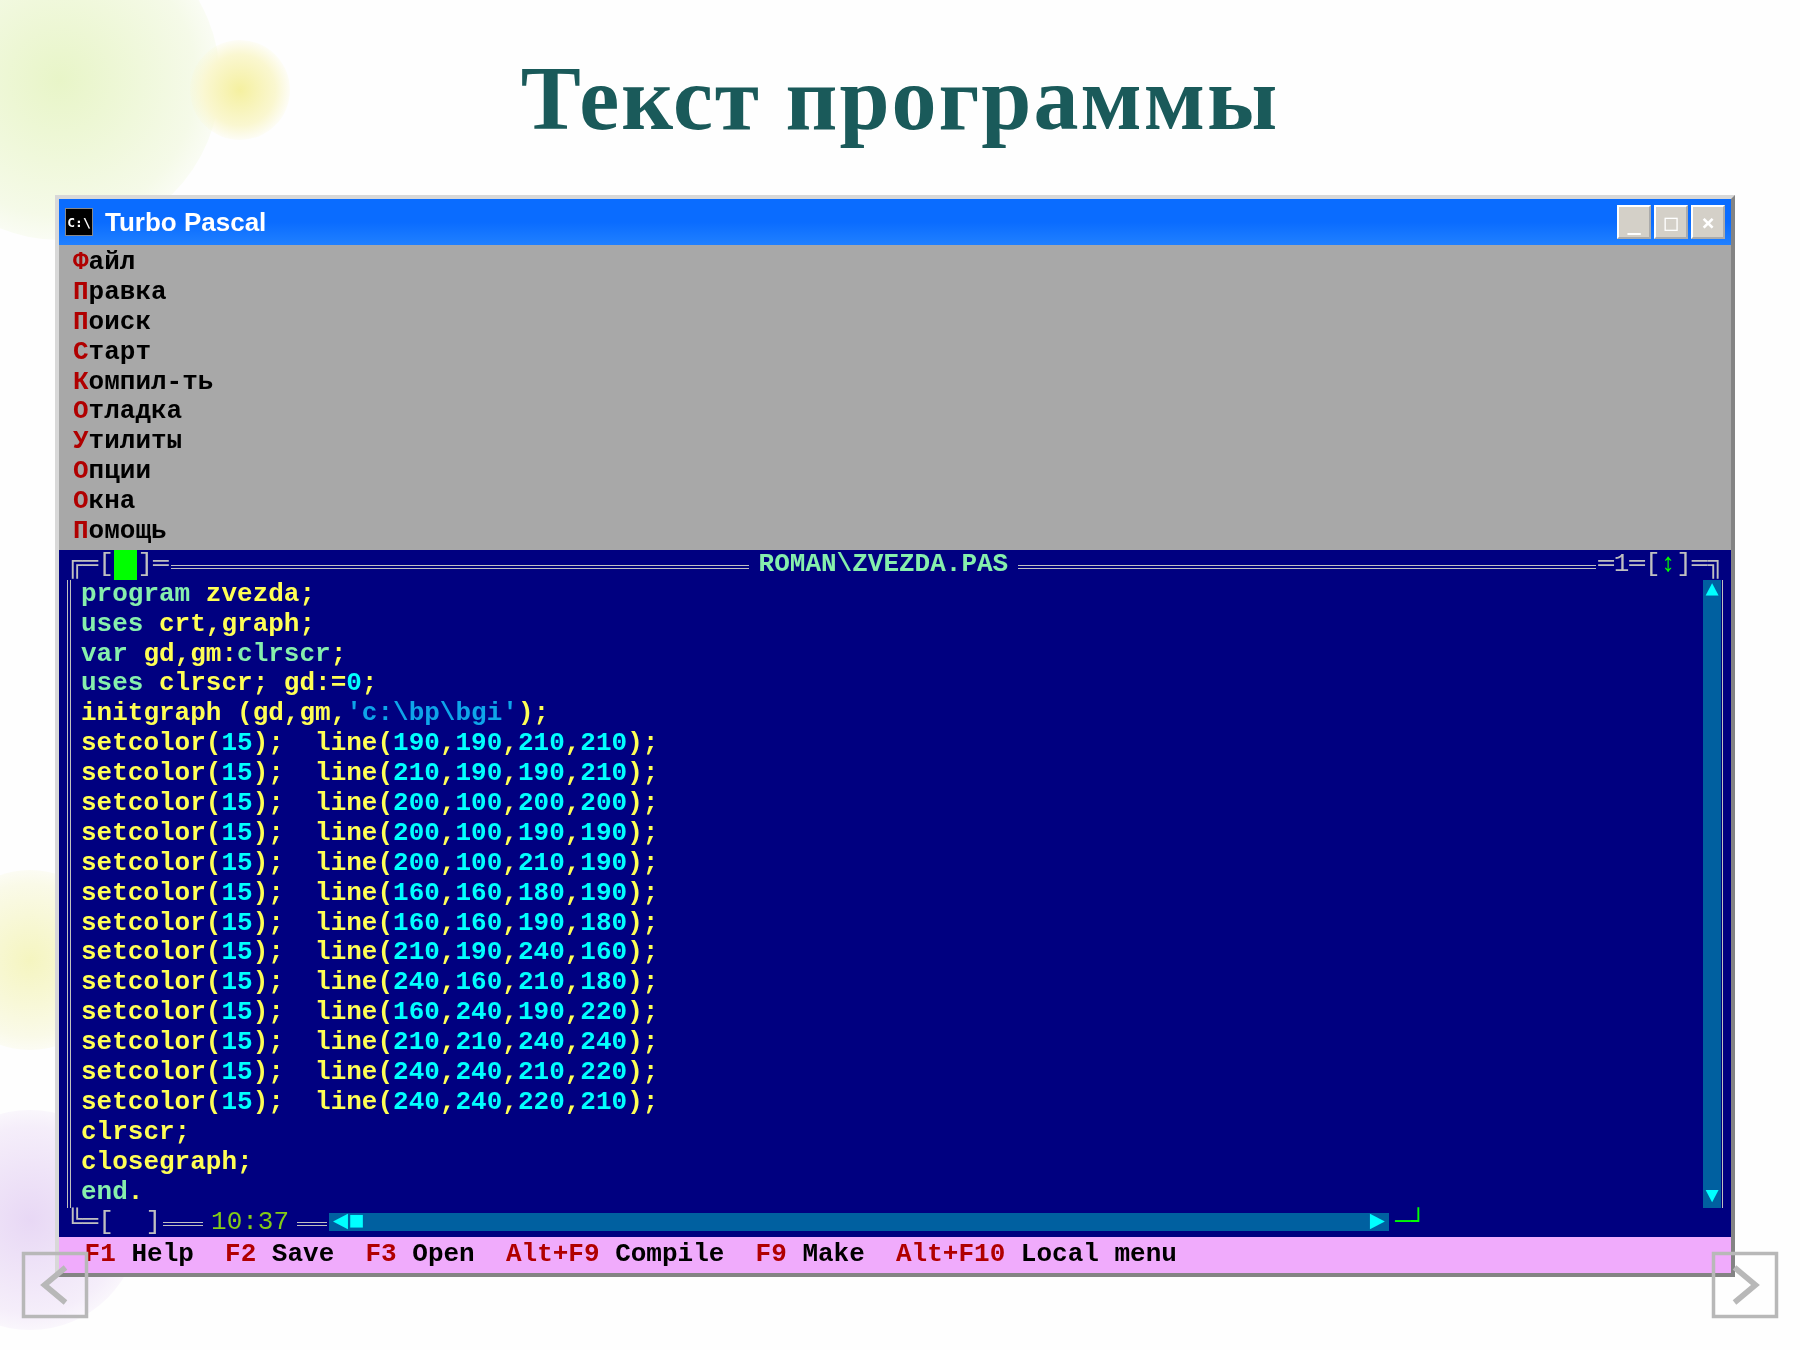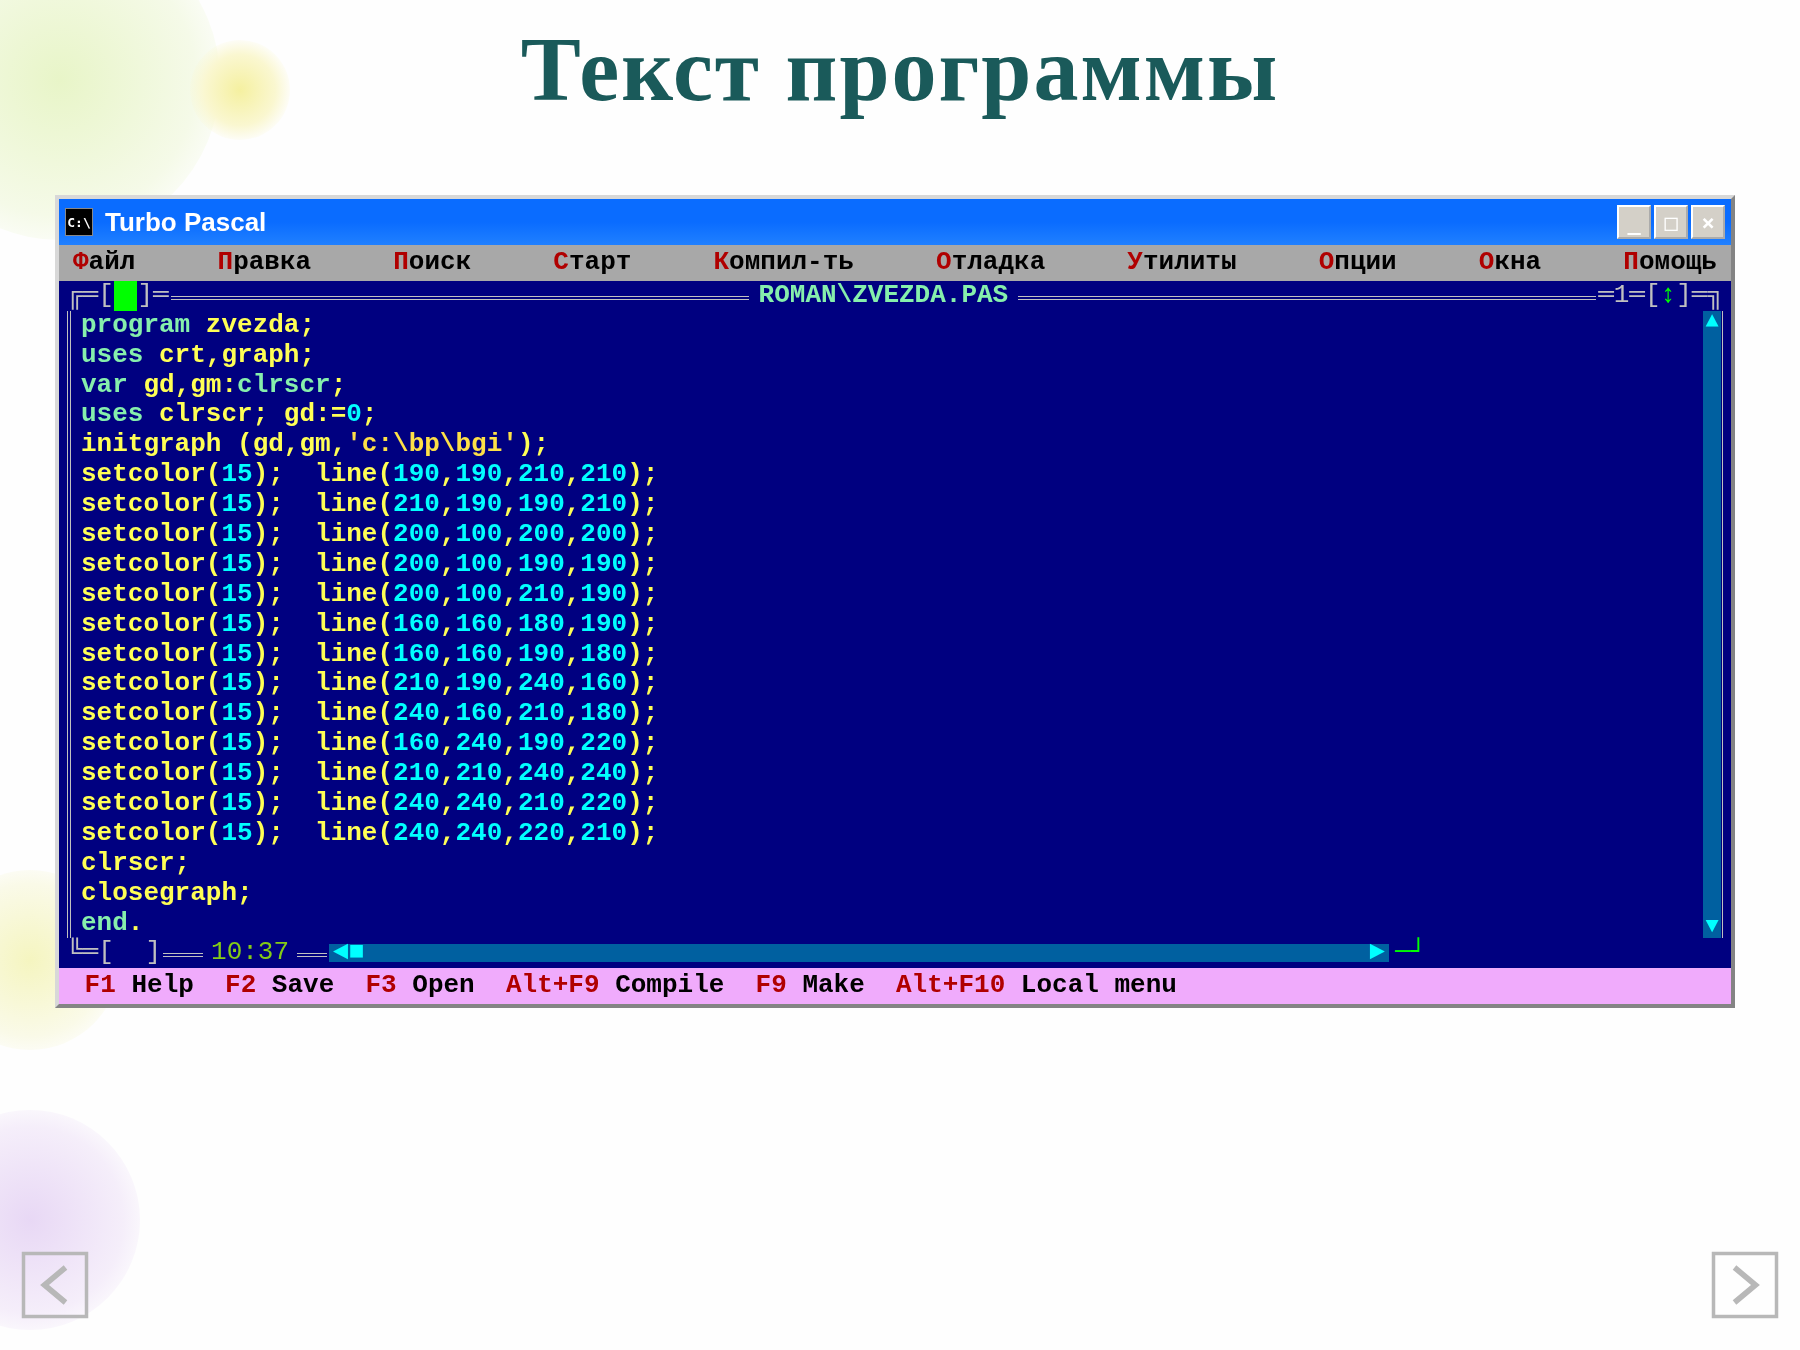--- a/index.html
+++ b/index.html
@@ -36,21 +36,21 @@
     position: absolute;
     bottom: 300px; left: -60px;
     width: 180px; height: 180px;
     background: radial-gradient(circle, #f5f5c0 0%, #fafae8 60%, transparent 80%);
     border-radius: 50%;
   }
   .page-title {
     text-align: center;
     font-size: 90px;
     color: #1a5a5a;
-    padding-top: 18px;
+    padding-top: 47px;
     font-family: Georgia, serif;
     letter-spacing: 2px;
   }
   .window-wrap {
     position: absolute;
     top: 195px;
     left: 55px;
     width: 1680px;
     border: 4px outset #d8d8d8;
     background: #c0c0c0;
@@ -94,20 +94,21 @@
     line-height: 1.15;
   }
   .tp-menubar {
     background: #a8a8a8;
     color: #000;
     padding: 3px 10px;
     display: flex;
     justify-content: space-between;
     font-weight: bold;
     font-size: 26px;
+    flex-direction: column;
   }
   .tp-menu-item { padding: 0 4px; cursor: pointer; }
   .tp-menu-item .hot { color: #b00000; }
   .tp-frame-top {
     color: #c0c0c0;
     white-space: pre;
     padding: 0 8px;
     display: flex;
     align-items: center;
   }
@@ -139,21 +140,21 @@
     color: #00ffff; font-size: 22px; line-height: 1;
   }
   .tp-code {
     flex: 1;
     white-space: pre;
     color: #ffff55;
     font-weight: bold;
   }
   .tp-code .kw { color: #86efac; }
   .tp-code .num { color: #00ffff; }
-  .tp-code .str { color: #fde047; }
+  .tp-code .str { color: #0ea5e9; }
   .tp-code .id { color: #ffff55; }
   .tp-frame-bottom {
     color: #c0c0c0;
     padding: 0 8px;
     display: flex;
     align-items: center;
   }
   .tp-frame-bottom .filler { flex: 1; border-top: 4px double #c0c0c0; height: 4px; margin: 0 2px; position: relative; top: 2px;}
   .tp-frame-bottom .clock { color: #84cc16; padding: 0 6px; white-space: nowrap; }
   .tp-frame-bottom .hbar {

